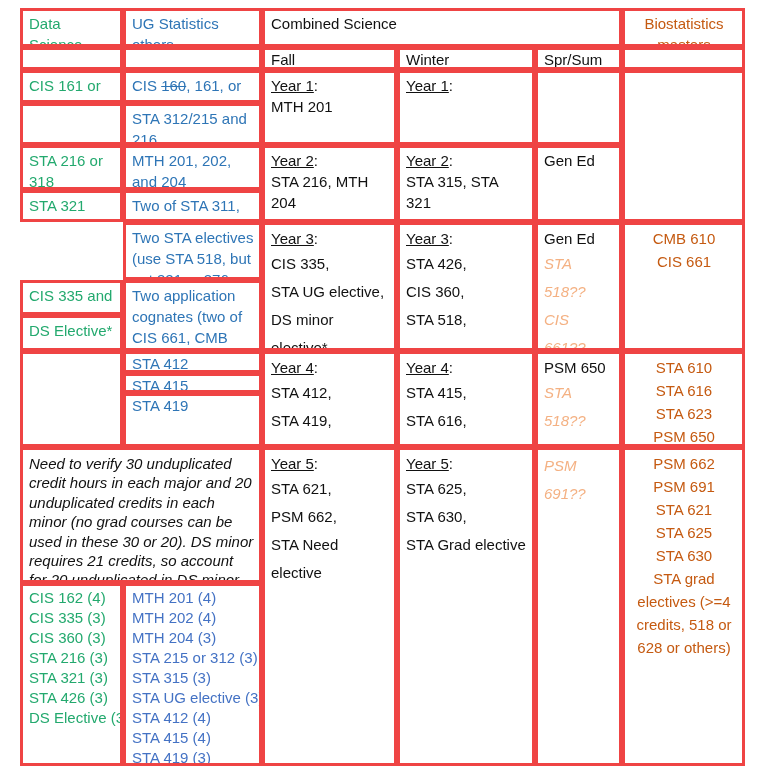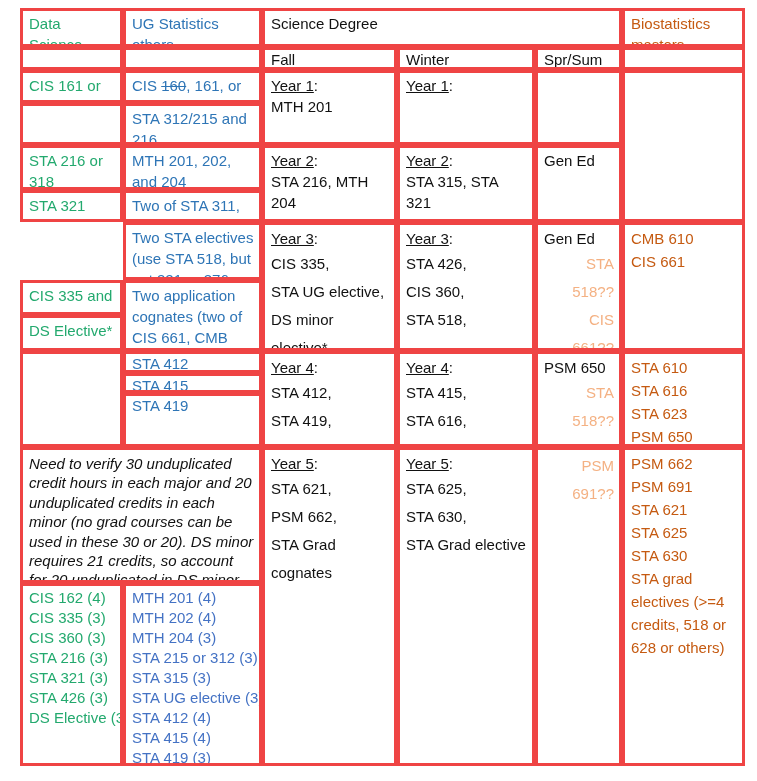--- a/index.html
+++ b/index.html
@@ -10,39 +10,39 @@
          display:grid;
          grid-template-columns:103px 139px 135px 138px 87px 123px;
          grid-template-rows:39px 23px 33px 42px 45px 32px 58px 35px 36px 22px 20px 54px 136px 183px;
          background:#fff;}
   .cell{border:3px solid #ef4444;box-sizing:border-box;
         padding:2px 5px 2px 6px;line-height:21px;overflow:hidden;
         background:#fff;}
   .green{color:var(--green,#23a96e);}
   .blue{color:var(--blue_top,#2E75B6);}
   .lblue{color:var(--blue_list,#4472C4);}
-  .orange{color:var(--orange_dark,#C55A11);}
-  .lorange{color:var(--orange_light,#F4B183);text-align:right;}
+  .orange{color:var(--orange_dark,#C55A11);text-align:center;}
+  .lorange{color:var(--orange_light,#F4B183);font-style:italic;}
   .note{font-style:italic;line-height:19.4px;padding-top:4px;}
   .u{text-decoration:underline;}
   .strike{text-decoration:line-through;}
   .lines{white-space:pre-line;}
   .nowrap{white-space:pre;line-height:20px;}
   .roomy{line-height:23px;}
   .roomy .lines{line-height:28px;}
   .tightcell{padding-top:0;line-height:19px;}
 </style>
 </head>
 <body>
 
 <div class="table">
 
   <div class="cell green" style="grid-area:1/1/2/2">Data Science minor</div>
   <div class="cell blue" style="grid-area:1/2/2/3">UG Statistics others</div>
-  <div class="cell" style="grid-area:1/3/2/6">Science Degree</div>
+  <div class="cell" style="grid-area:1/3/2/6">Combined Science</div>
   <div class="cell orange" style="grid-area:1/6/2/7">Biostatistics masters</div>
 
   <div class="cell" style="grid-area:2/1/3/2"></div>
   <div class="cell" style="grid-area:2/2/3/3"></div>
   <div class="cell tightcell" style="grid-area:2/3/3/4">Fall</div>
   <div class="cell tightcell" style="grid-area:2/4/3/5">Winter</div>
   <div class="cell tightcell" style="grid-area:2/5/3/6">Spr/Sum</div>
   <div class="cell" style="grid-area:2/6/3/7"></div>
 
   <div class="cell green" style="grid-area:3/1/4/2">CIS 161 or 162</div>
@@ -123,21 +123,21 @@
   <div class="cell orange roomy lines" style="grid-area:10/6/13/7">STA 610
 STA 616
 STA 623
 PSM 650</div>
 
   <div class="cell note" style="grid-area:13/1/14/3">Need to verify 30 unduplicated credit hours in each major and 20 unduplicated credits in each minor (no grad courses can be used in these 30 or 20).  DS minor requires 21 credits, so account for 20 unduplicated in DS minor first:</div>
   <div class="cell roomy" style="grid-area:13/3/15/4">
     <div><span class="u">Year 5</span><span>:</span></div>
     <div class="lines">STA 621,
 PSM 662,
-STA Grad cognates</div>
+STA Need elective</div>
   </div>
   <div class="cell roomy" style="grid-area:13/4/15/5">
     <div><span class="u">Year 5</span><span>:</span></div>
     <div class="lines">STA 625,
 STA 630,
 STA Grad elective</div>
   </div>
   <div class="cell roomy" style="grid-area:13/5/15/6">
     <div class="lines lorange">PSM 691??</div>
   </div>

